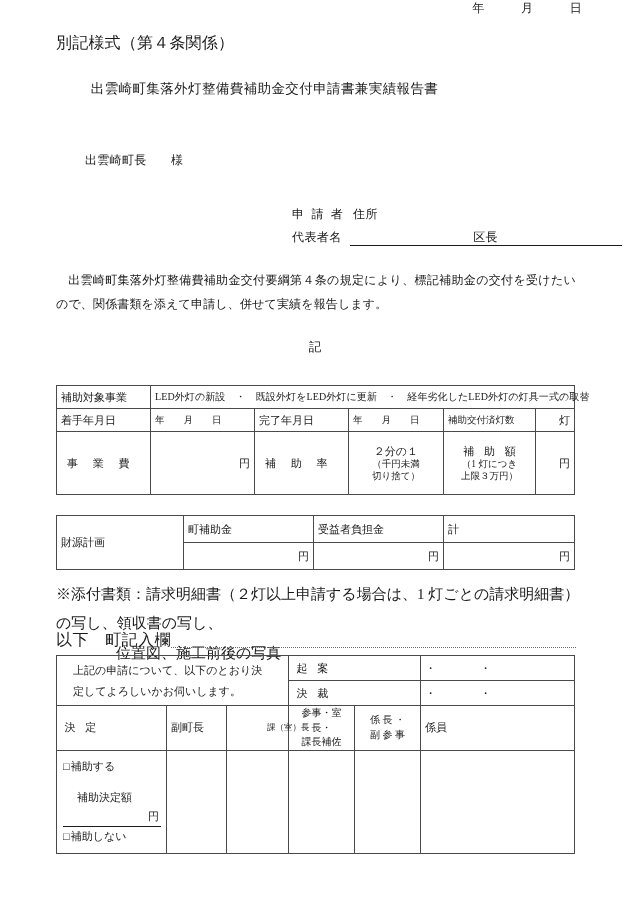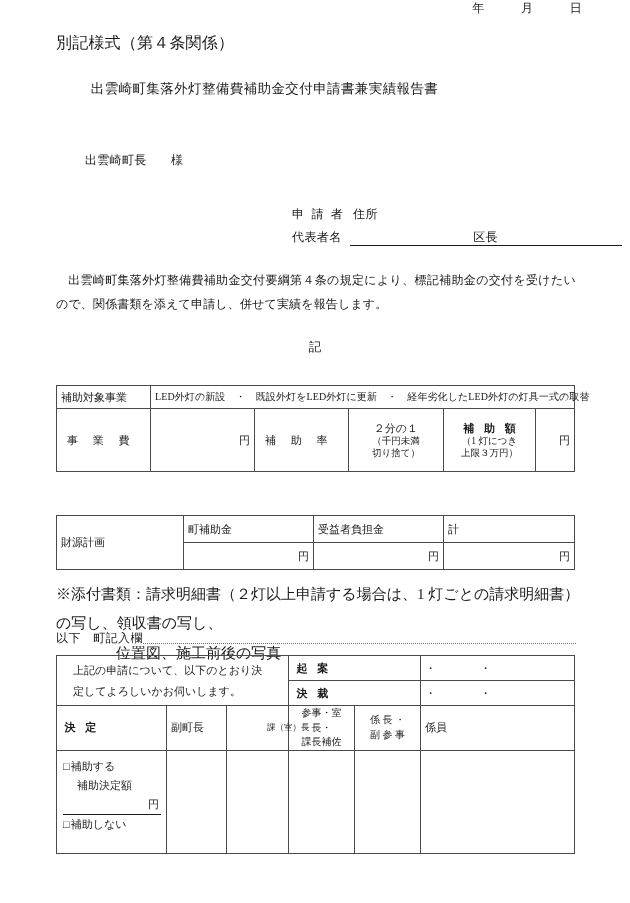--- a/index.html
+++ b/index.html
@@ -76,21 +76,21 @@
   table td {
     border: 1px solid #4a4a4a;
     padding: 0 4px;
     vertical-align: middle;
     line-height: 1.35;
     white-space: nowrap;
   }
   .c  { text-align: left; }
   .r  { text-align: right; }
   .l  { text-align: left; }
-  .sp1 { letter-spacing: 3.5px; text-indent: 3.5px; font-weight: bold; }
+  .sp1 { letter-spacing: 3.5px; text-indent: 3.5px; }
   .sp2 { letter-spacing: 6px;  text-indent: 6px; }
   .sm  { font-size: 9.5px; }
   .xsm { font-size: 8.5px; padding-left: 40px; }
 
   
   #table-main { left: 56px; top: 385px; width: 518px; }
   #table-main td { height: 22px; }
   #table-main .row-tall td { height: 62px; }
   #table-main .biz-type { font-size: 10px; letter-spacing: .1px; margin-top: 28px; }
   #table-main .stack { line-height: 1.3; white-space: normal; text-align: center; }
@@ -107,21 +107,21 @@
     font-size: 15px;
     line-height: 1.95;
   }
   #attach-note .l2 { display: block; padding-left: 60px; }
 
   
   #town-use {
     position: absolute;
     left: 56px; top: 630px;
     width: 520px;
-    font-size: 12px;
+    font-size: 16px;
     display: flex;
     align-items: flex-end;
     text-align: center;
   }
   #town-use .lbl { letter-spacing: .4px; }
   #town-use .dots {
     flex: 1;
     border-bottom: 1px dotted #6a6a6a;
     margin-bottom: 3px;
     height: 1px;
@@ -129,21 +129,21 @@
 
   
   #table-approval { left: 56px; top: 655px; width: 518px; }
   #table-approval td { height: 24px; }
   #table-approval .ask-cell { line-height: 1.9; white-space: normal; padding: 2px 16px; }
   #table-approval .title-row td { height: 42px; }
   #table-approval .stack2 { line-height: 1.45; white-space: normal; text-align: center; font-size: 10px; }
   #table-approval .decide-row td { height: 92px; vertical-align: top; }
   #table-approval .decide-cell { padding: 6px 6px 4px 6px; white-space: normal; line-height: 1.75; font-size: 11px; }
   #table-approval .chk { margin-right: 1px; }
-  #table-approval .amt-label { display: block; padding-left: 14px; }
+  #table-approval .amt-label { display: block; padding-left: 14px; margin-top: 12px; }
   #table-approval .amt-line {
     display: block;
     border-bottom: 1px solid #1a1a1a;
     text-align: right;
     padding-right: 2px;
     width: 96px;
   }
   .dot-pair { letter-spacing: 0; }
 </style>
 </head>
@@ -180,20 +180,28 @@
         <col style="width:104px">
         <col style="width:94px">
       <col style="width:95px">
         <col style="width:92px">
         <col style="width:39px">
     </colgroup>
     <tbody>
       <tr>
         <td class="c">補助対象事業</td>
         <td class="c biz-type" colspan="5">LED外灯の新設　・　既設外灯をLED外灯に更新　・　経年劣化したLED外灯の灯具一式の取替</td>
+      </tr>
+      <tr>
+        <td class="c">着手年月日</td>
+        <td class="c sm">年　　月　　日</td>
+        <td class="c">完了年月日</td>
+        <td class="c sm">年　　月　　日</td>
+        <td class="c sm">補助交付済灯数</td>
+        <td class="r">灯</td>
       </tr>
       <tr class="row-tall">
         <td class="c sp2">事 業 費</td>
         <td class="r">円</td>
         <td class="c sp2">補 助 率</td>
         <td class="stack">
           <div>２分の１</div>
           <div class="sm">（千円未満</div>
           <div class="sm">切り捨て）</div>
         </td>

